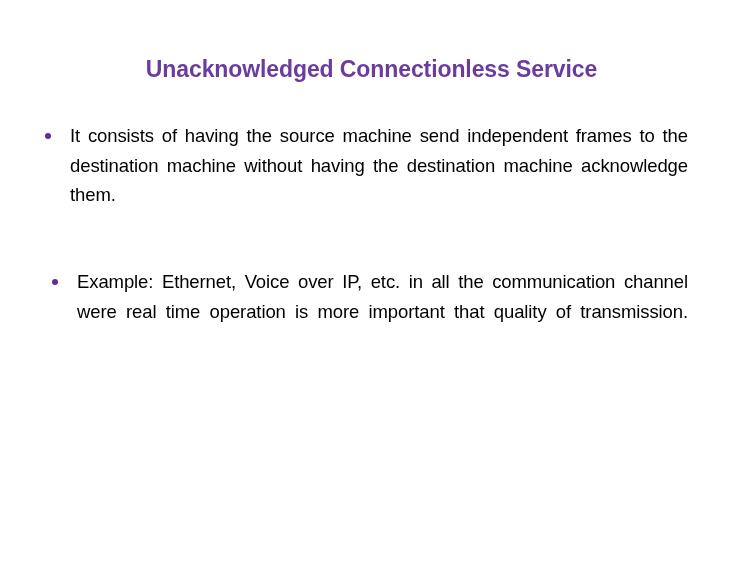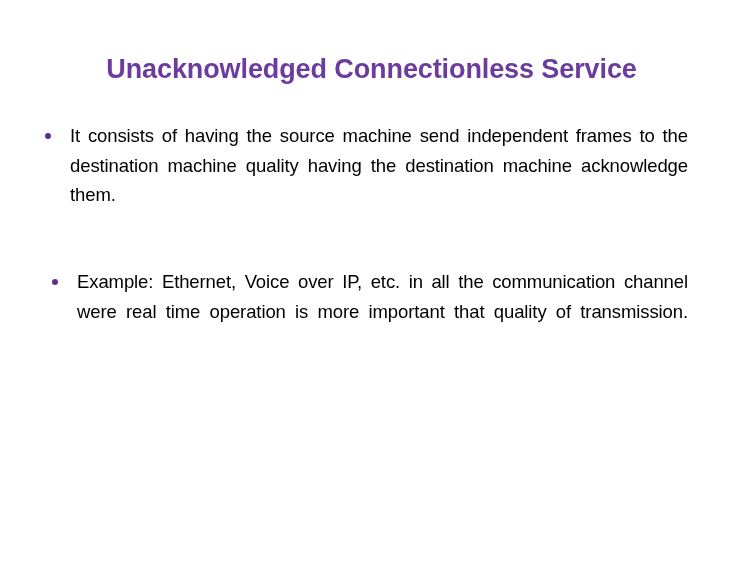--- a/index.html
+++ b/index.html
@@ -24,21 +24,21 @@
     box-sizing: border-box;
   }
 
   .slide-title {
     position: absolute;
     left: 40px;
     top: 52px;
     width: 663px;
     text-align: center;
     font-family: "Liberation Sans", sans-serif;
-    font-size: 27px;
+    font-size: 23px;
     font-weight: bold;
     line-height: 34px;
     letter-spacing: -0.1px;
     color: #6B3C9E;
     white-space: nowrap;
   }
 
   .body-block {
     position: absolute;
     left: 40px;
@@ -96,21 +96,21 @@
 <body>
 
 <div class="slide">
 
   <div class="slide-title">Unacknowledged Connectionless Service</div>
 
   <div class="body-block">
 
     <div class="bullet-item">
       <span class="bullet-dot"></span>
-      <span class="bullet-text">It consists of having the source machine send independent frames to the destination machine quality having the destination machine acknowledge them.</span>
+      <span class="bullet-text">It consists of having the source machine send independent frames to the destination machine without having the destination machine acknowledge them.</span>
     </div>
 
     <div class="bullet-item indented">
       <span class="bullet-dot"></span>
       <span class="bullet-text">Example: Ethernet, Voice over IP, etc. in all the communication channel were real time operation is more important that quality of transmission.</span>
     </div>
 
   </div>
 
 </div>

